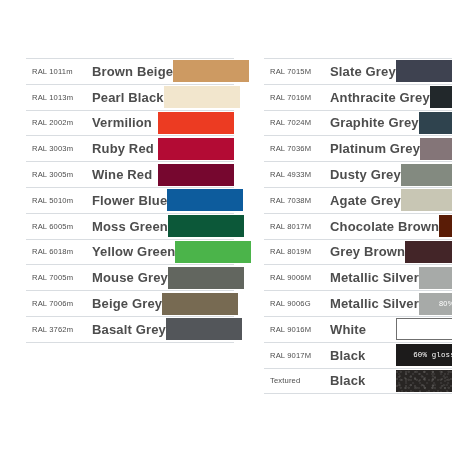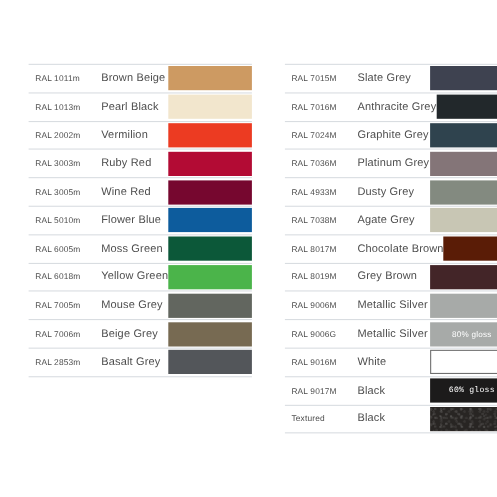--- a/index.html
+++ b/index.html
@@ -45,26 +45,27 @@
     flex: 0 0 64px;
     padding-left: 6px;
     font-size: 7.6px;
     color: #4d4d4d;
     letter-spacing: 0.15px;
     white-space: nowrap;
     box-sizing: border-box;
   }
   .ral-name {
     flex: 1 1 auto;
-    font-size: 10px;
+    font-size: 13px;
     color: #4d4d4d;
     letter-spacing: 0.15px;
     white-space: nowrap;
     padding-left: 2px;
     box-sizing: border-box;
+    font-weight: bold;
   }
   .swatch-cell {
     flex: 0 0 76px;
     width: 76px;
     height: 100%;
     display: flex;
     align-items: center;
     box-sizing: border-box;
   }
   .swatch {
@@ -174,21 +175,21 @@
         </div>
       </div>
       <div class="ral-row">
         <div class="ral-code">RAL 7006m</div>
         <div class="ral-name">Beige Grey</div>
         <div class="swatch-cell">
           <div class="swatch" style="background: rgb(119, 106, 82);"></div>
         </div>
       </div>
       <div class="ral-row">
-        <div class="ral-code">RAL 2853m</div>
+        <div class="ral-code">RAL 3762m</div>
         <div class="ral-name">Basalt Grey</div>
         <div class="swatch-cell">
           <div class="swatch" style="background: rgb(83, 86, 90);"></div>
         </div>
       </div>
     </div>
   <div class="ral-table">
       <div class="ral-row">
         <div class="ral-code">RAL 7015M</div>
         <div class="ral-name">Slate Grey</div>

